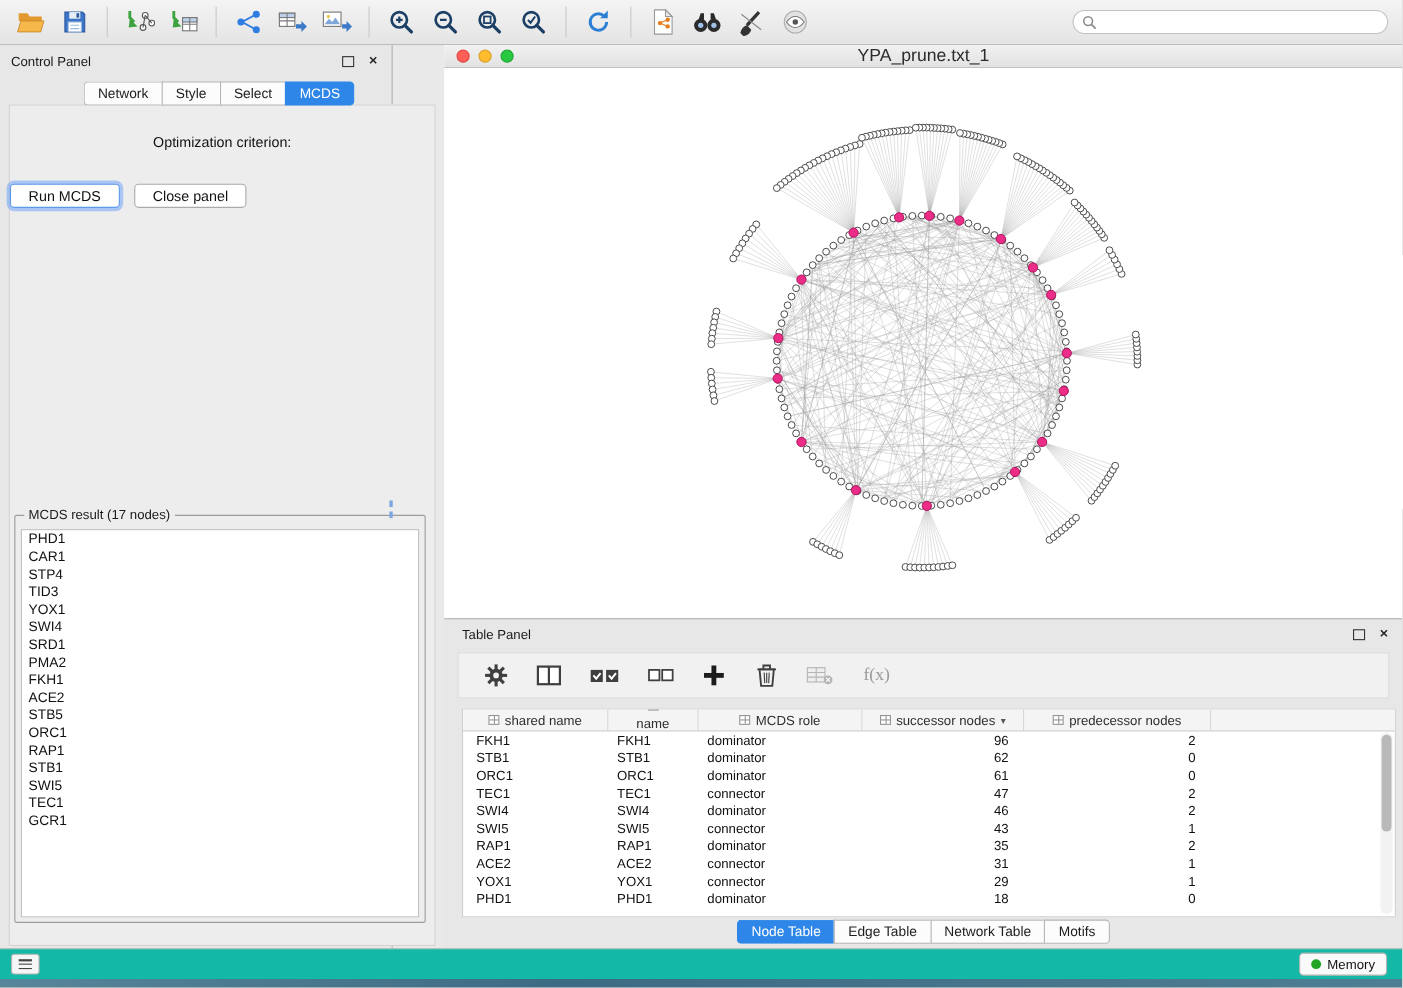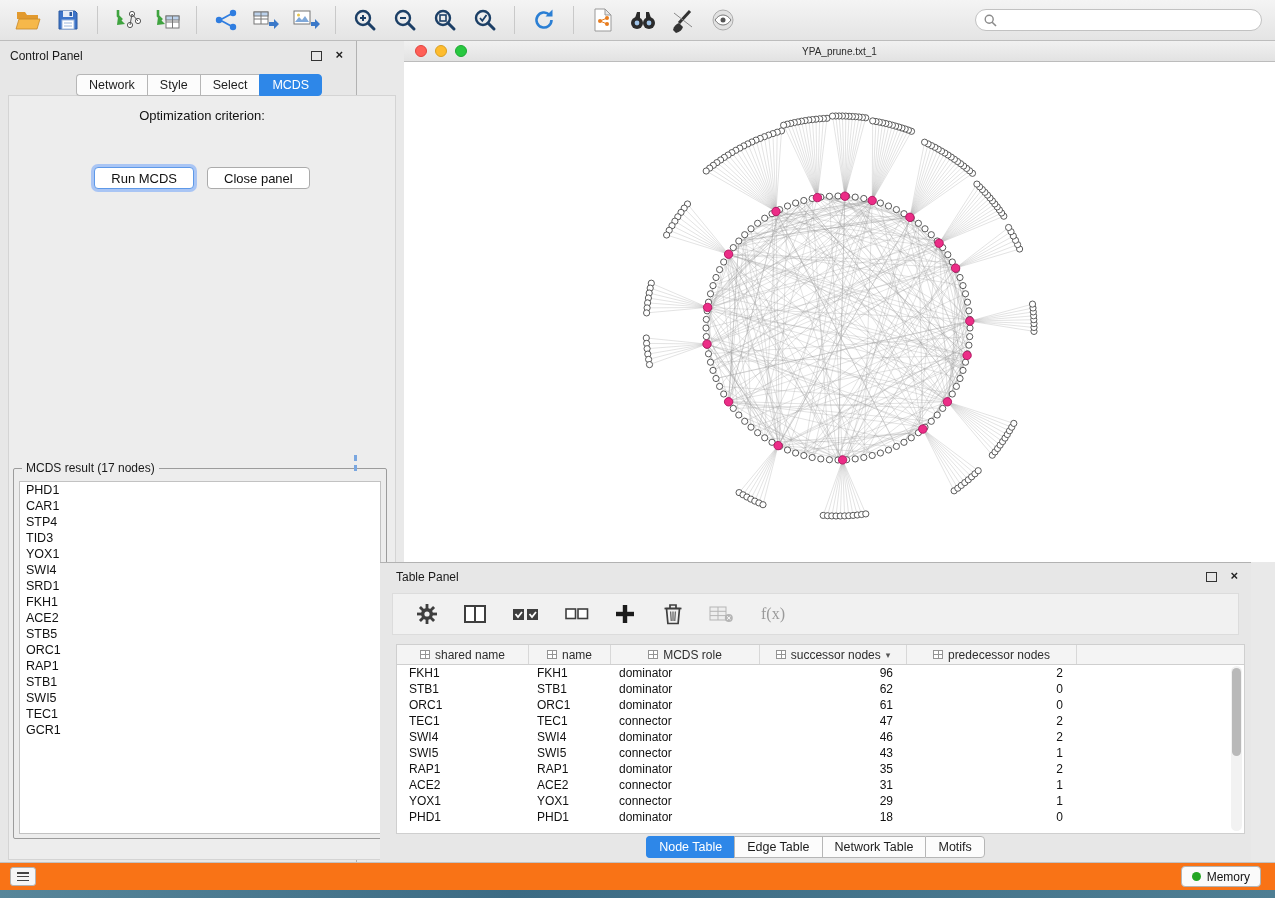--- a/index.html
+++ b/index.html
@@ -19,74 +19,74 @@
   .float-icon{position:absolute;width:9px;height:8px;border:1.5px solid #333;top:10px;}
   .close-icon{position:absolute;top:6px;font-size:13px;font-weight:bold;color:#222;line-height:15px;}
   .cp-header .float-icon{right:34px;}
   .cp-header .close-icon{right:13px;}
   .cp-tabs{position:absolute;left:76px;top:33px;display:flex;z-index:2;}
   .cp-tab,.tp-tab{height:20px;padding:0 12px;background:#fcfcfc;border:1px solid #b6b6b6;border-right:none;font-size:12.5px;color:#1d1d1d;display:flex;align-items:center;cursor:default;}
   .cp-tab.first,.tp-tab.first{border-radius:4px 0 0 4px;}
   .cp-tab.last,.tp-tab.last{border-right:1px solid #b6b6b6;border-radius:0 4px 4px 0;}
   .cp-tab.active,.tp-tab.active{background:#2e87e8;border-color:#2e87e8;color:#fff;}
   .cp-content{position:absolute;left:8px;top:54px;width:388px;height:765px;background:#ededed;border:1px solid #d4d4d4;box-sizing:border-box;}
-  .opt-label{margin-top:12px;text-align:center;font-size:13px;color:#111;}
+  .opt-label{margin-top:26px;text-align:center;font-size:13px;color:#111;}
   .dropdown{position:absolute;left:35px;top:39px;width:315px;height:22px;background:#fff;border:1px solid #adadad;border-radius:4px;display:flex;align-items:center;box-sizing:border-box;cursor:default;}
   .dropdown-text{flex:1;font-size:12.5px;color:#111;padding-left:9px;white-space:nowrap;overflow:hidden;}
   .dropdown-stepper{width:19px;height:22px;margin:-1px -1px -1px 0;background:linear-gradient(#6fa9f5,#2d79e2);border-radius:0 4px 4px 0;display:flex;flex-direction:column;align-items:center;justify-content:center;gap:2px;}
   .tri-up{width:0;height:0;border-left:3.5px solid transparent;border-right:3.5px solid transparent;border-bottom:4px solid #fff;}
   .tri-down{width:0;height:0;border-left:3.5px solid transparent;border-right:3.5px solid transparent;border-top:4px solid #fff;}
-  .cp-buttons{position:absolute;top:71px;left:0;width:100%;display:flex;justify-content:center;gap:13px;}
+  .cp-buttons{position:absolute;top:71px;left:0;width:100%;display:flex;gap:13px;}
   .btn{height:22px;padding:0 16px;background:#fff;border:1px solid #ababab;border-radius:4px;font-size:13px;color:#111;display:flex;align-items:center;cursor:default;box-sizing:border-box;}
   .btn.focused{border-color:#5e99e8;box-shadow:0 0 0 3px rgba(77,144,254,.42);}
   .result-group{position:absolute;left:4px;top:372px;width:374px;height:371px;border:1px solid #9c9c9c;border-radius:2px;box-sizing:border-box;}
   .result-legend{position:absolute;top:-8px;left:8px;background:#ededed;padding:0 4px;font-size:12px;color:#1a1a1a;}
   .result-list{position:absolute;left:5px;top:12px;width:362px;height:353px;background:#fff;border:1px solid #c2c2c2;box-sizing:border-box;overflow:hidden;}
   .result-item{font-size:12.5px;color:#111;line-height:16px;padding-left:6px;}
   .splitter-grip{position:absolute;right:-1px;top:414px;width:3px;height:18px;display:flex;flex-direction:column;gap:4px;}
   .splitter-grip i{display:block;height:6px;background:#7aa7e0;}
 
   
   .network-window{position:absolute;left:404px;top:41px;width:871px;height:521px;background:#fff;}
   .nw-titlebar{position:relative;height:21px;background:linear-gradient(#f1f1f1,#e2e2e2);border-bottom:1px solid #bcbcbc;display:flex;align-items:center;justify-content:center;box-sizing:border-box;}
   .traffic{position:absolute;left:11px;top:4px;display:flex;gap:8px;}
   .light{width:12px;height:12px;border-radius:50%;box-sizing:border-box;}
   .light.red{background:#ff5f57;border:1px solid #e0443e;}
   .light.yellow{background:#febc2e;border:1px solid #d9a022;}
   .light.green{background:#28c840;border:1px solid #1ea734;}
-  .nw-title{font-size:10px;color:#2b2b2b;}
+  .nw-title{font-size:16px;color:#2b2b2b;}
   .nw-view{position:relative;width:871px;height:499px;background:#fff;overflow:hidden;}
 
   
-  .table-panel{position:absolute;left:380px;top:562px;width:871px;height:300px;background:#e7e7e7;border-top:1px solid #b2b2b2;box-sizing:border-box;}
+  .table-panel{position:absolute;left:404px;top:562px;width:871px;height:300px;background:#e7e7e7;border-top:1px solid #b2b2b2;box-sizing:border-box;}
   .tp-header{position:relative;height:26px;}
   .tp-title{position:absolute;left:16px;top:7px;font-size:12px;color:#1a1a1a;}
   .tp-header .float-icon{right:34px;top:9px;}
   .tp-header .close-icon{right:13px;top:5px;}
   .tp-toolbar{position:absolute;left:12px;top:30px;width:847px;height:42px;background:#f1f1f1;border:1px solid #dcdcdc;display:flex;align-items:center;gap:20px;padding-left:20px;box-sizing:border-box;}
   .tp-tool{display:flex;align-items:center;justify-content:center;width:28px;height:28px;cursor:default;}
   .fx-label{font-size:16px;font-family:"Liberation Serif",serif;color:#9a9a9a;}
   .tp-table{position:absolute;left:16px;top:81px;width:849px;height:190px;background:#fff;border:1px solid #cfcfcf;box-sizing:border-box;overflow:hidden;}
   .thead{display:flex;height:19px;background:#f4f4f4;border-bottom:1px solid #cfcfcf;}
   .thcell{display:flex;align-items:center;justify-content:center;gap:5px;border-right:1px solid #d8d8d8;font-size:12px;color:#2e2e2e;box-sizing:border-box;text-align:center;}
   .col-icon{display:inline-block;width:10px;height:9px;border:1px solid #949494;box-sizing:border-box;background:linear-gradient(#949494,#949494) 0 3px/100% 1px no-repeat,linear-gradient(#949494,#949494) 4px 0/1px 100% no-repeat,#fff;}
   .sort-arrow{font-size:9px;color:#555;}
-  .c0{width:132px;}.c1{width:82px;}.c2{width:149px;}.c3{width:147px;}.c4{width:170px;}
+  .c0{width:132px;}.c1{width:82px;flex-direction:column;}.c2{width:149px;}.c3{width:147px;}.c4{width:170px;}
   .trow{display:flex;height:16px;align-items:center;}
   .tcell{font-size:12px;color:#111;white-space:nowrap;overflow:hidden;box-sizing:border-box;}
   .tcell.c0{padding-left:12px;}
   .tcell.c1{padding-left:8px;}
   .tcell.c2{padding-left:8px;}
   .tcell.c3,.tcell.c4{text-align:right;padding-right:14px;}
   .vscroll{position:absolute;right:2px;top:21px;width:11px;height:165px;background:#f2f2f2;border-radius:6px;}
   .vscroll .thumb{position:absolute;left:1px;top:2px;width:9px;height:88px;background:#b9b9b9;border-radius:5px;}
   .tp-tabs{position:absolute;left:0;top:273px;width:100%;display:flex;justify-content:center;}
 
   
-  .status-bar{position:absolute;left:0;top:862px;width:1275px;height:28px;background:#f97316;border-top:1px solid #c2c2c2;box-sizing:border-box;}
+  .status-bar{position:absolute;left:0;top:862px;width:1275px;height:28px;background:#14b8a6;border-top:1px solid #c2c2c2;box-sizing:border-box;}
   .sb-left-btn{position:absolute;left:10px;top:4px;width:26px;height:19px;background:#f6f6f6;border:1px solid #b3b3b3;border-radius:3px;display:flex;align-items:center;justify-content:center;box-sizing:border-box;}
   .bars{width:12px;height:9px;display:flex;flex-direction:column;justify-content:space-between;}
   .bars i{display:block;height:1.5px;background:#444;}
   .memory-btn{position:absolute;right:14px;top:3px;height:21px;padding:0 10px;background:#fafafa;border:1px solid #b3b3b3;border-radius:4px;display:flex;align-items:center;gap:6px;font-size:12px;color:#111;box-sizing:border-box;}
   .mem-dot{width:9px;height:9px;border-radius:50%;background:#23a523;}
   .desktop-strip{position:absolute;left:0;top:890px;width:1275px;height:8px;background:linear-gradient(90deg,#57869a,#3c6b84 40%,#4e7e93);}
 </style>
 </head>
 <body>
 
@@ -260,20 +260,21 @@
       <div class="result-group">
         <span class="result-legend">MCDS result (17 nodes)</span>
         <div class="result-list">
             <div class="result-item">PHD1</div>
             <div class="result-item">CAR1</div>
             <div class="result-item">STP4</div>
             <div class="result-item">TID3</div>
             <div class="result-item">YOX1</div>
             <div class="result-item">SWI4</div>
             <div class="result-item">SRD1</div>
+            <div class="result-item">PMA2</div>
             <div class="result-item">FKH1</div>
             <div class="result-item">ACE2</div>
             <div class="result-item">STB5</div>
             <div class="result-item">ORC1</div>
             <div class="result-item">RAP1</div>
             <div class="result-item">STB1</div>
             <div class="result-item">SWI5</div>
             <div class="result-item">TEC1</div>
             <div class="result-item">GCR1</div>
           </div>

